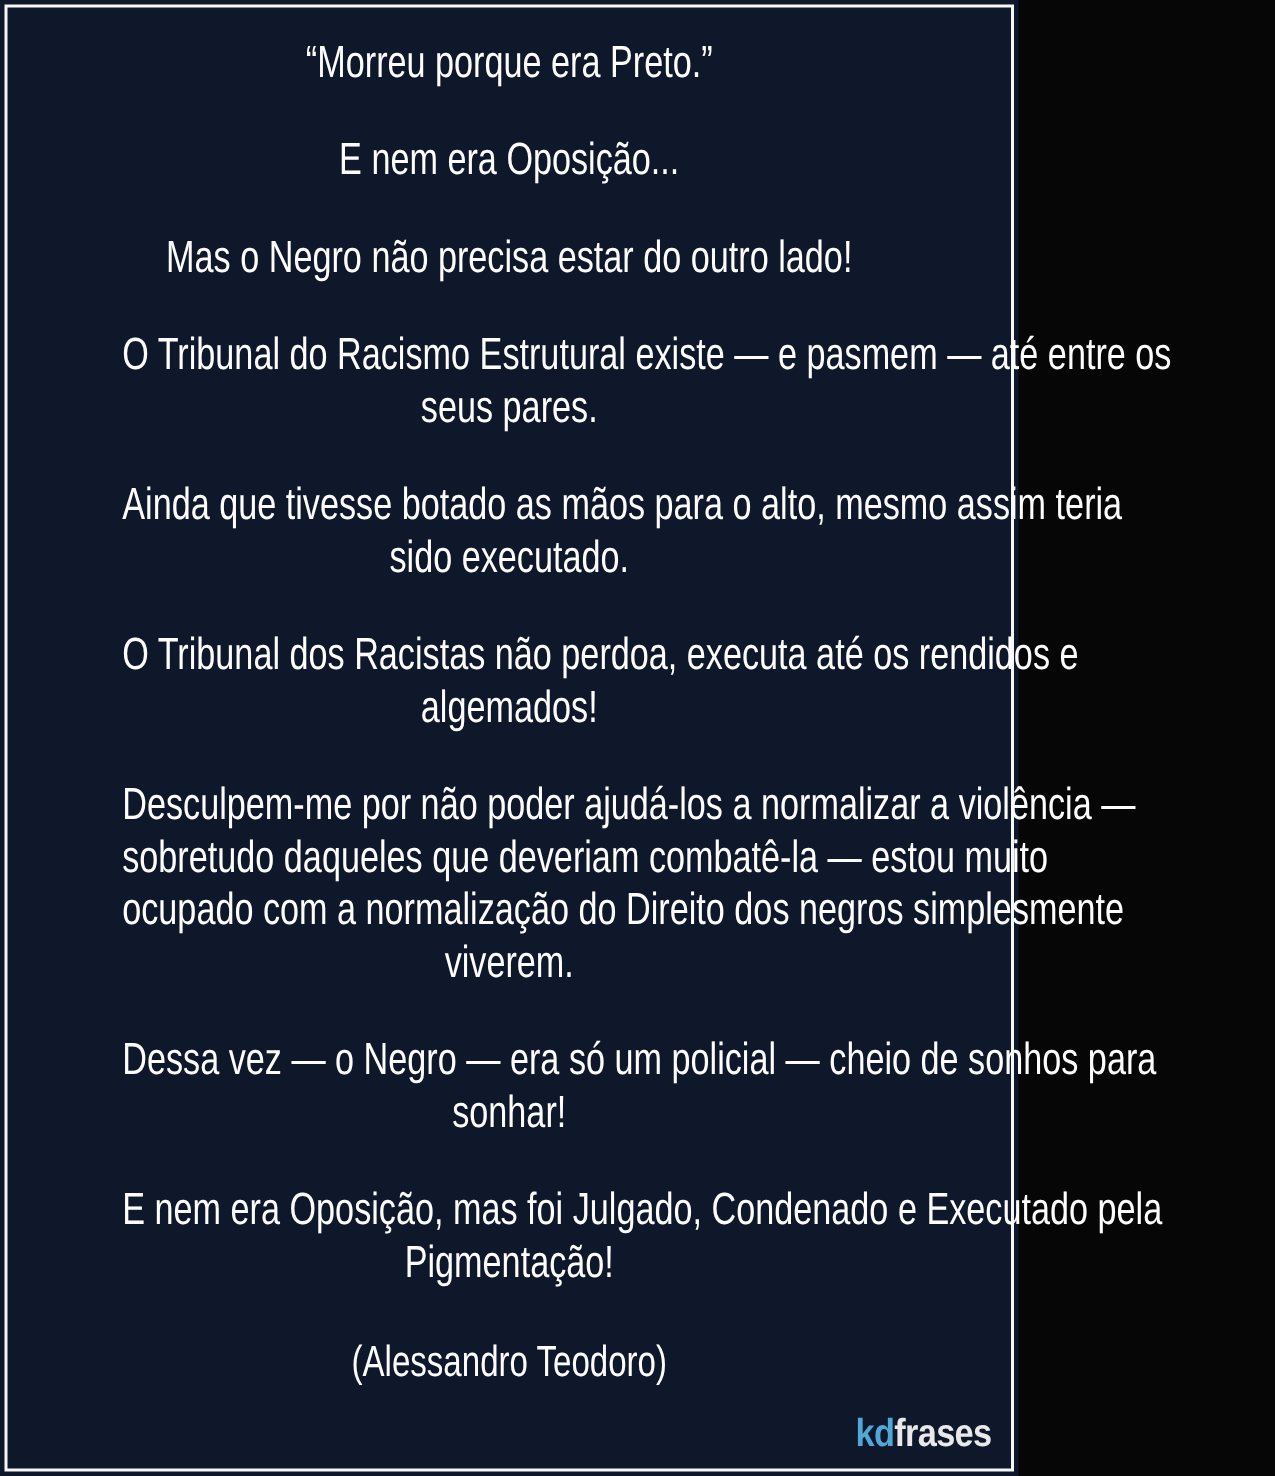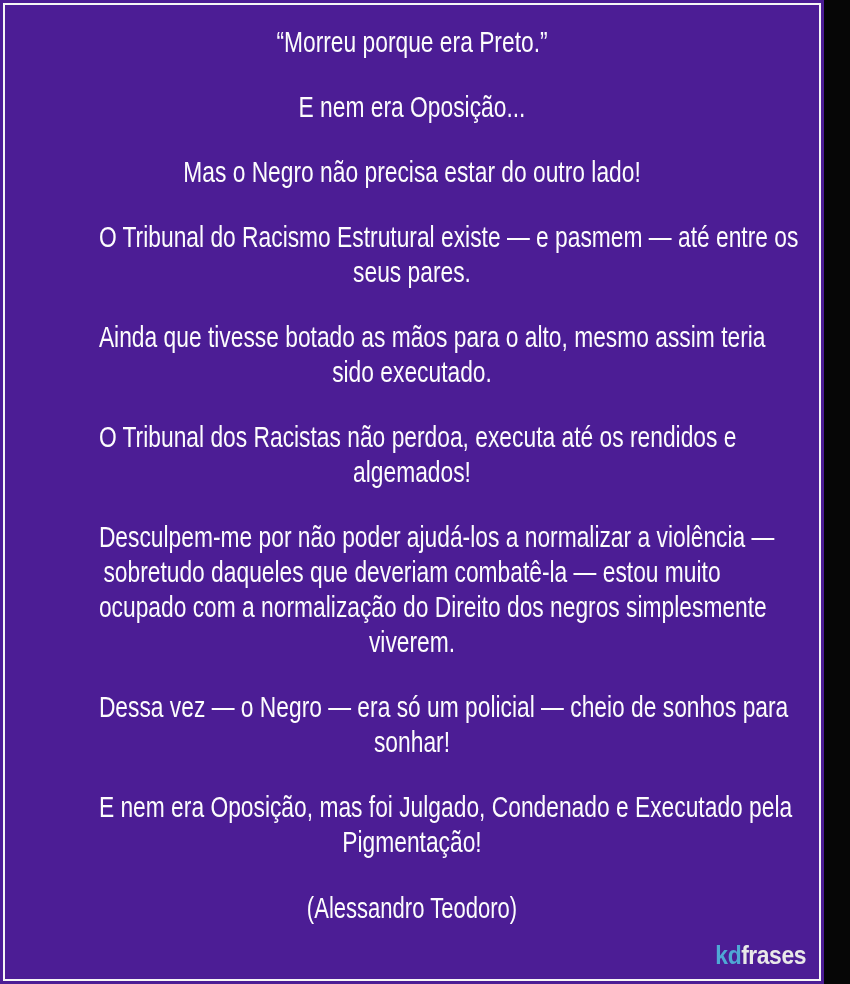--- a/index.html
+++ b/index.html
@@ -6,23 +6,23 @@
     margin: 0;
     padding: 0;
     background: #060606;
     width: 850px;
     height: 984px;
     overflow: hidden;
     font-family: "Liberation Sans", sans-serif;
   }
   .card {
     position: absolute;
-    width: 824px;
+    width: 679px;
     height: 984px;
-    background: #4c1d95;
+    background: #0f172a;
   }
   .frame {
     position: absolute;
     top: 3px; left: 3px; right: 3px; bottom: 3px;
     border: 2px solid #f6f6f6;
     pointer-events: none;
   }
   .quote {
     position: absolute;
     top: 24px;

